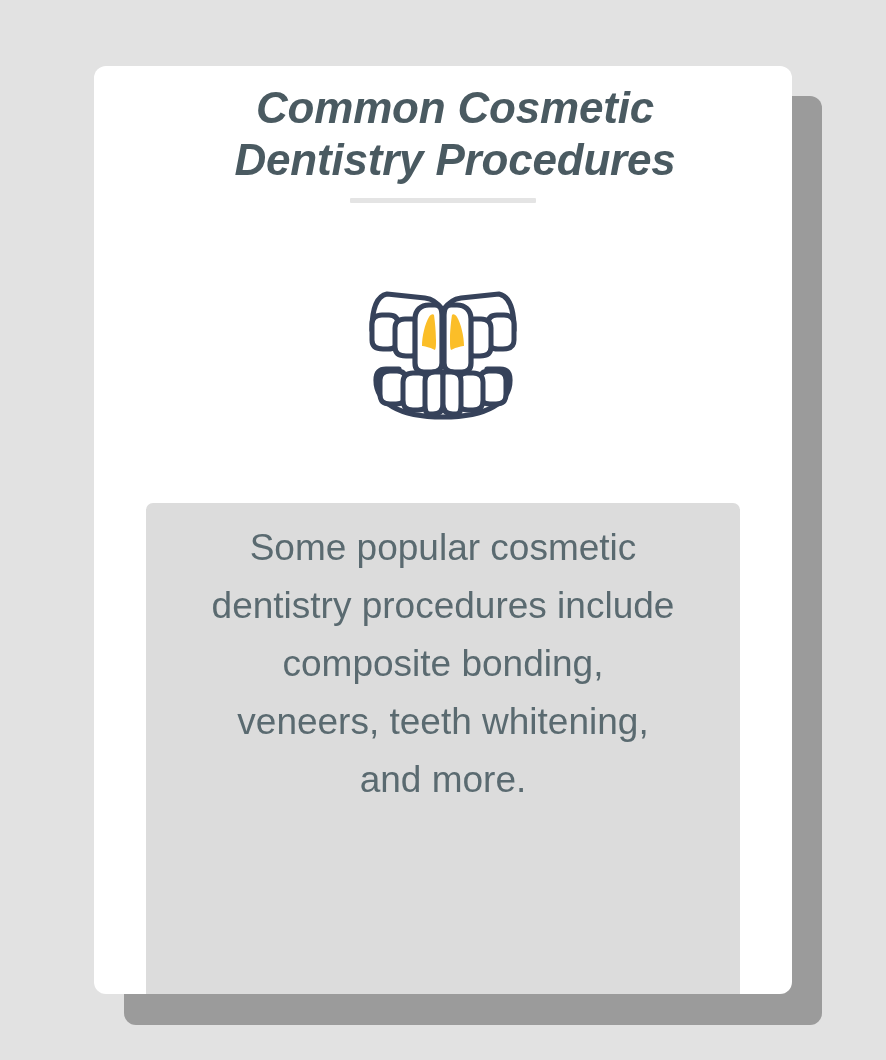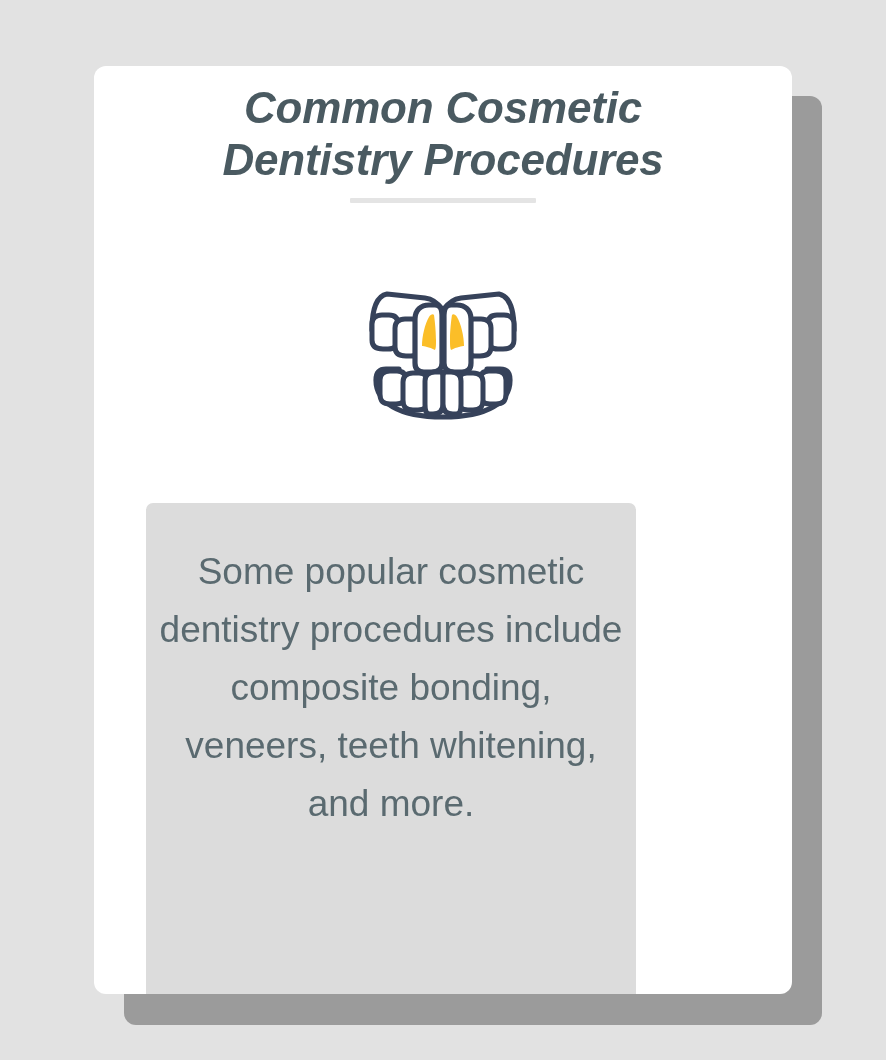--- a/index.html
+++ b/index.html
@@ -45,21 +45,21 @@
     height: 928px;
     background: #ffffff;
     border-radius: 12px;
     z-index: 2;
     overflow: hidden;
   }
 
   
   .card-title {
     position: absolute;
-    left: 0;
+    left: 12px;
     top: 16px;
     width: 698px;
     text-align: center;
     font-size: 44px;
     line-height: 52px;
     font-weight: bold;
     font-style: italic;
     color: #4a5a61;
     letter-spacing: -0.2px;
     white-space: pre-line;
@@ -85,25 +85,25 @@
     display: flex;
     justify-content: center;
   }
   .icon-wrap svg { display: block; }
 
   
   .body-panel {
     position: absolute;
     left: 52px;
     top: 437px;
-    width: 490px;
+    width: 594px;
     height: 491px;
     background: #dcdcdc;
     border-radius: 7px 7px 0 0;
-    padding-top: 40px;
+    padding-top: 16px;
   }
 
   .body-text {
     width: 100%;
     text-align: center;
     font-size: 37px;
     line-height: 58px;
     color: #5a6a70;
     font-weight: normal;
     white-space: pre-line;

